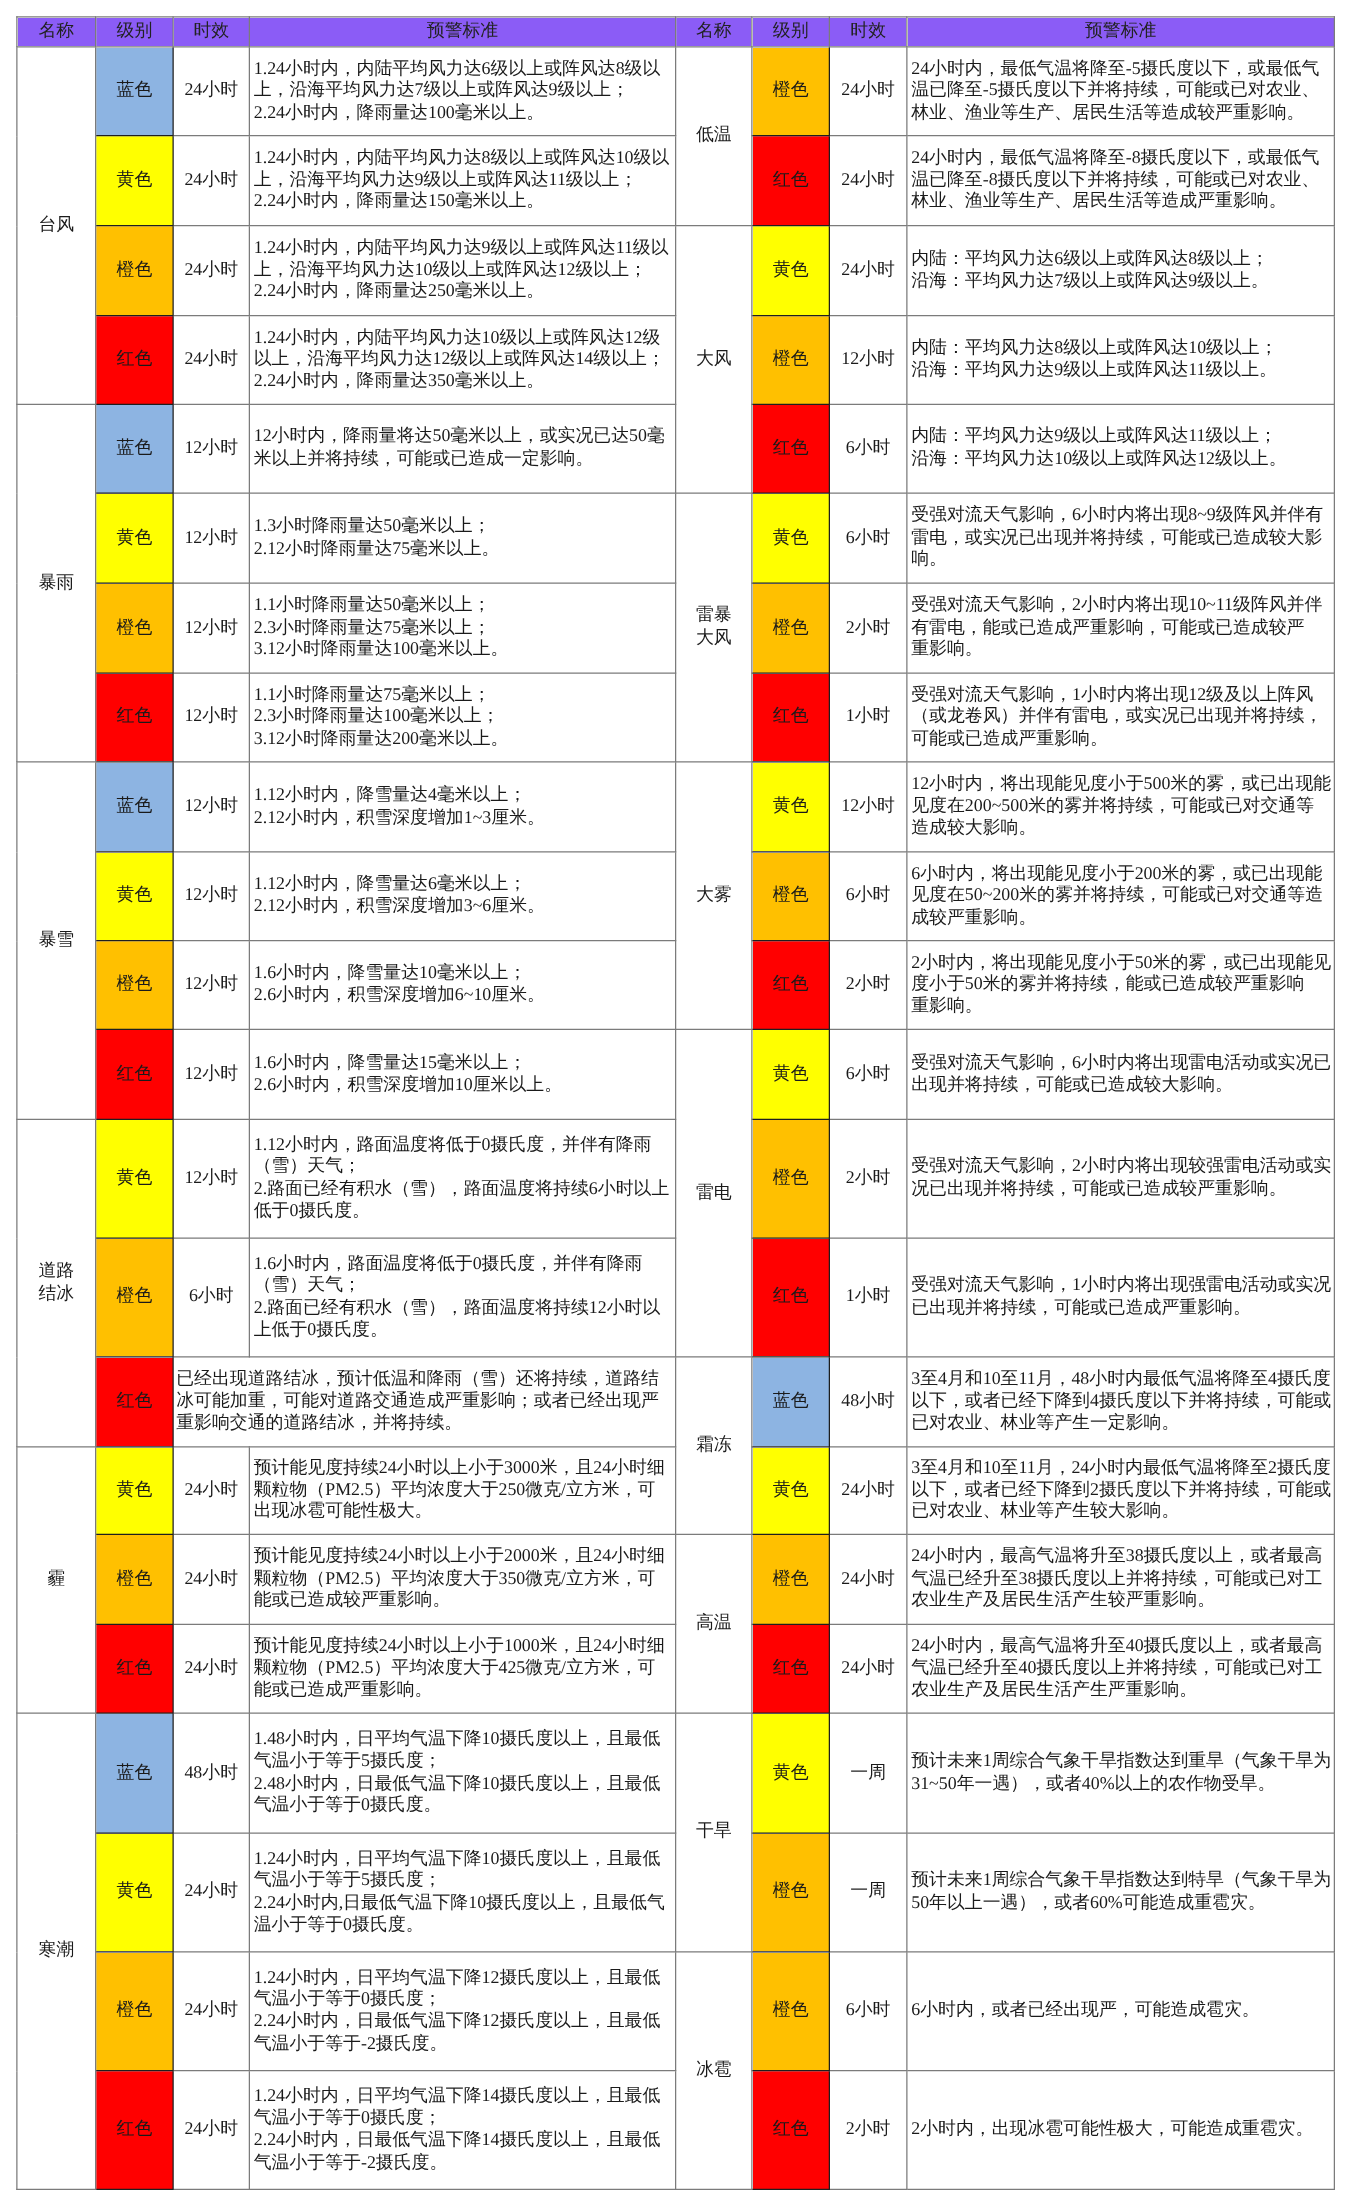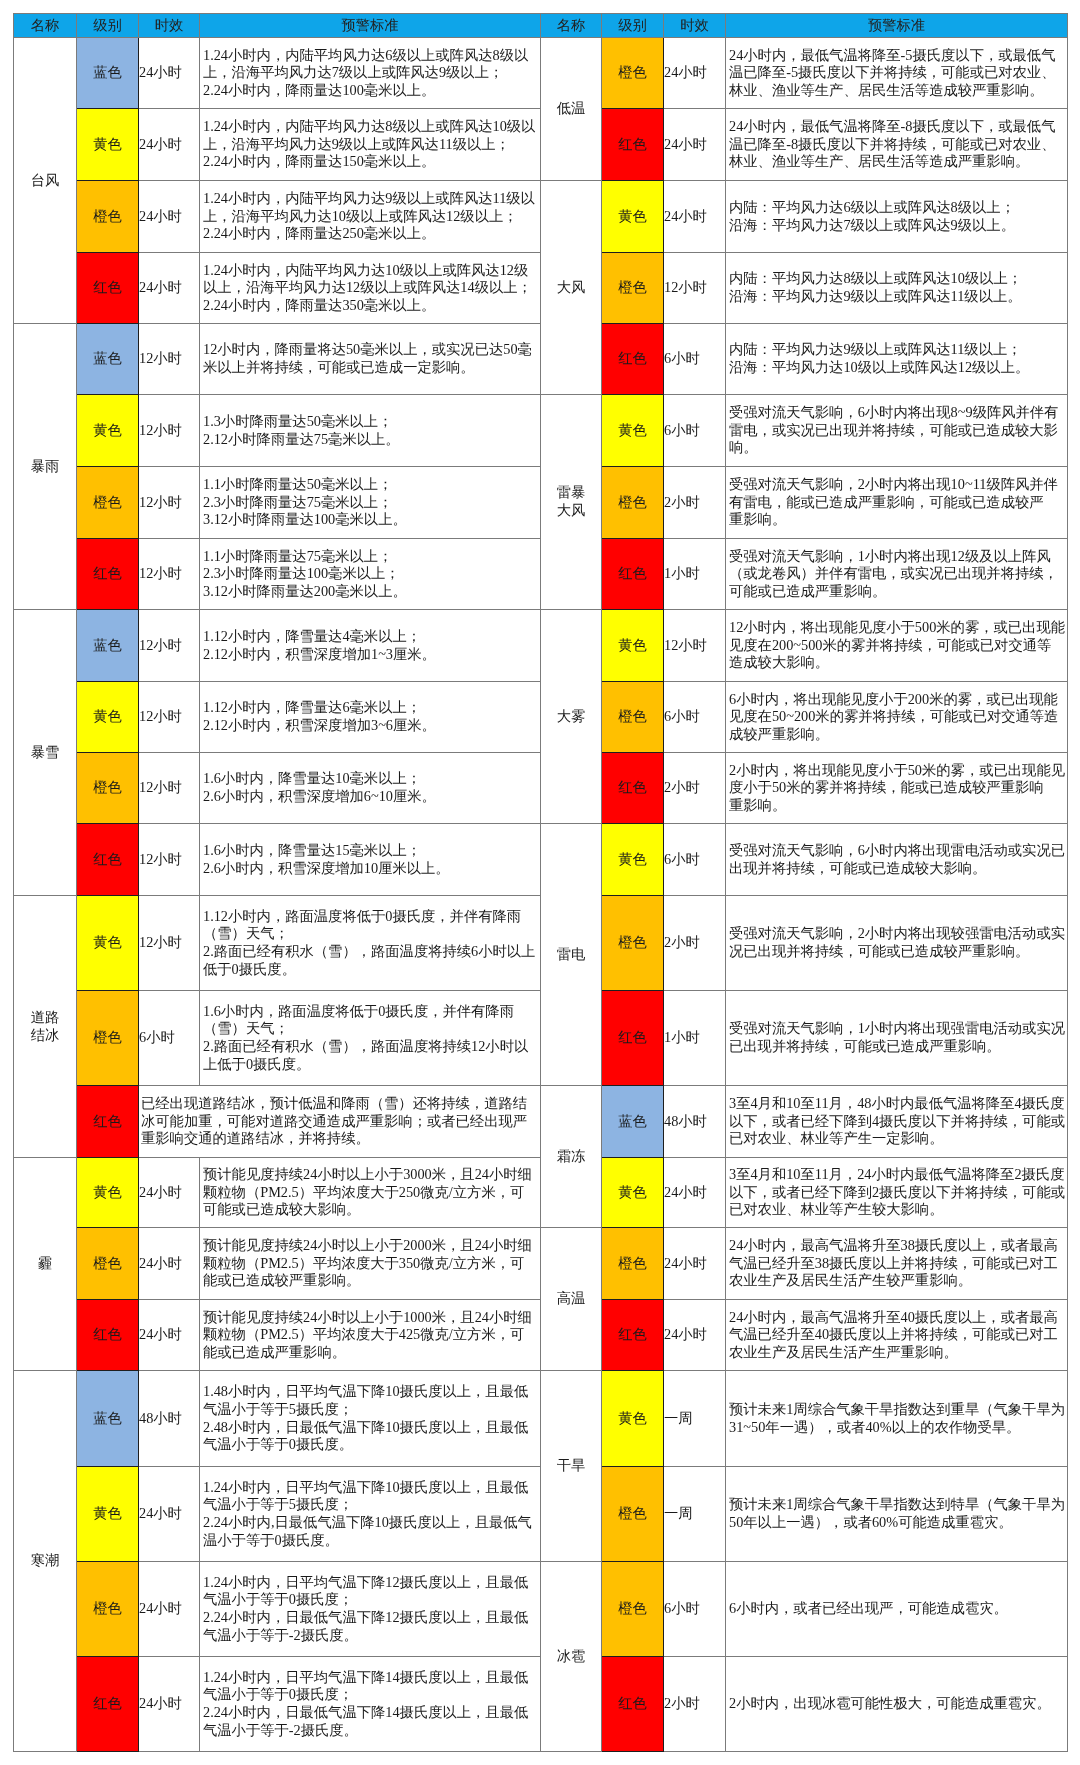--- a/index.html
+++ b/index.html
@@ -9,24 +9,24 @@
     font-family: "Liberation Serif", "DejaVu Serif", serif; font-size: 14.3px; color: #1a1a1a;
   }
   table.warn {
     position: absolute; left: 13px; top: 13px; width: 1054px;
     border-collapse: collapse; table-layout: fixed;
   }
   table.warn th, table.warn td {
     border: 1px solid #7b7b7b; padding: 0; vertical-align: middle;
     line-height: 17.6px; font-weight: normal; overflow: hidden;
   }
-  table.warn th { background: #0ea5e9; height: 24px; text-align: center; color: #222; }
+  table.warn th { background: #8b5cf6; height: 24px; text-align: center; color: #222; }
   .nm { text-align: center; white-space: pre-line; }
   .lv { text-align: center; border-color: #1e1e1e !important; }
-  .tm { text-align: left; }
+  .tm { text-align: center; }
   .cr { text-align: left; padding: 0 1px 0 3px !important; white-space: pre-line; word-break: break-all; }
   .cr.wide { padding-left: 2px !important; }
 </style>
 </head>
 <body>
 
 <table class="warn">
   <colgroup>
     <col style="width:63px">
       <col style="width:62px">
@@ -246,21 +246,21 @@
 以下，或者已经下降到4摄氏度以下并将持续，可能或
 已对农业、林业等产生一定影响。</td>
     </tr>
 
     <tr style="height:70px">
       <td class="nm" rowspan="3">霾</td>
       <td class="lv" style="background-color: rgb(255, 255, 0);">黄色</td>
       <td class="tm">24小时</td>
       <td class="cr">预计能见度持续24小时以上小于3000米，且24小时细
 颗粒物（PM2.5）平均浓度大于250微克/立方米，可
-可能或已造成较大影响。</td>
+出现冰雹可能性极大。</td>
       <td class="lv" style="background-color: rgb(255, 255, 0);">黄色</td>
       <td class="tm">24小时</td>
       <td class="cr">3至4月和10至11月，24小时内最低气温将降至2摄氏度
 以下，或者已经下降到2摄氏度以下并将持续，可能或
 已对农业、林业等产生较大影响。</td>
     </tr>
 
     <tr style="height:72px">
       <td class="lv" style="background-color: rgb(255, 192, 0);">橙色</td>
       <td class="tm">24小时</td>

